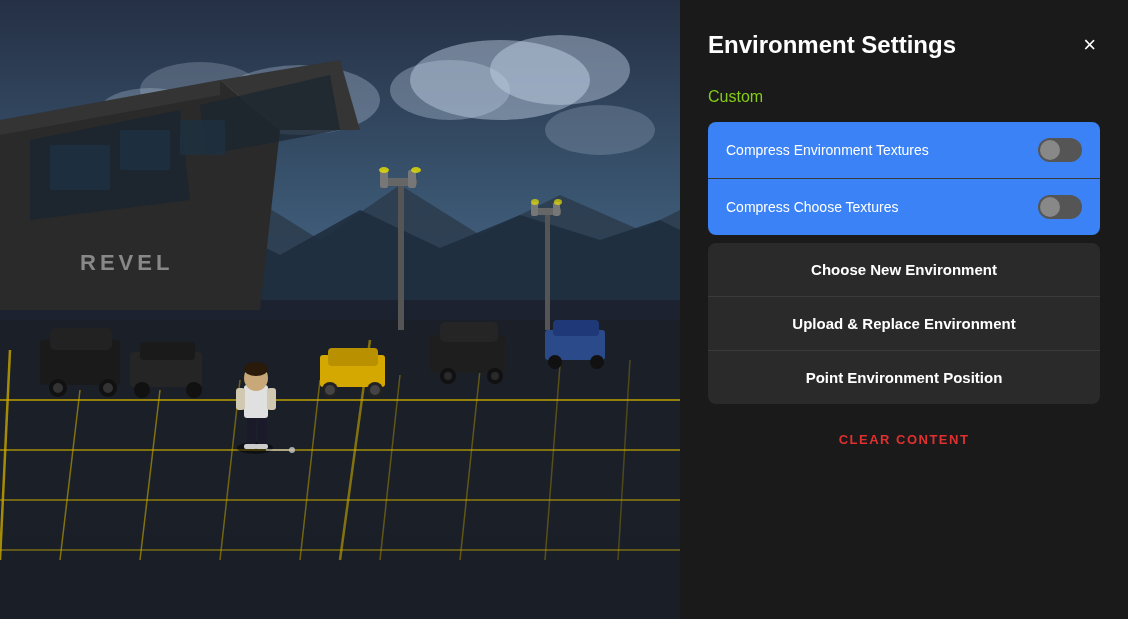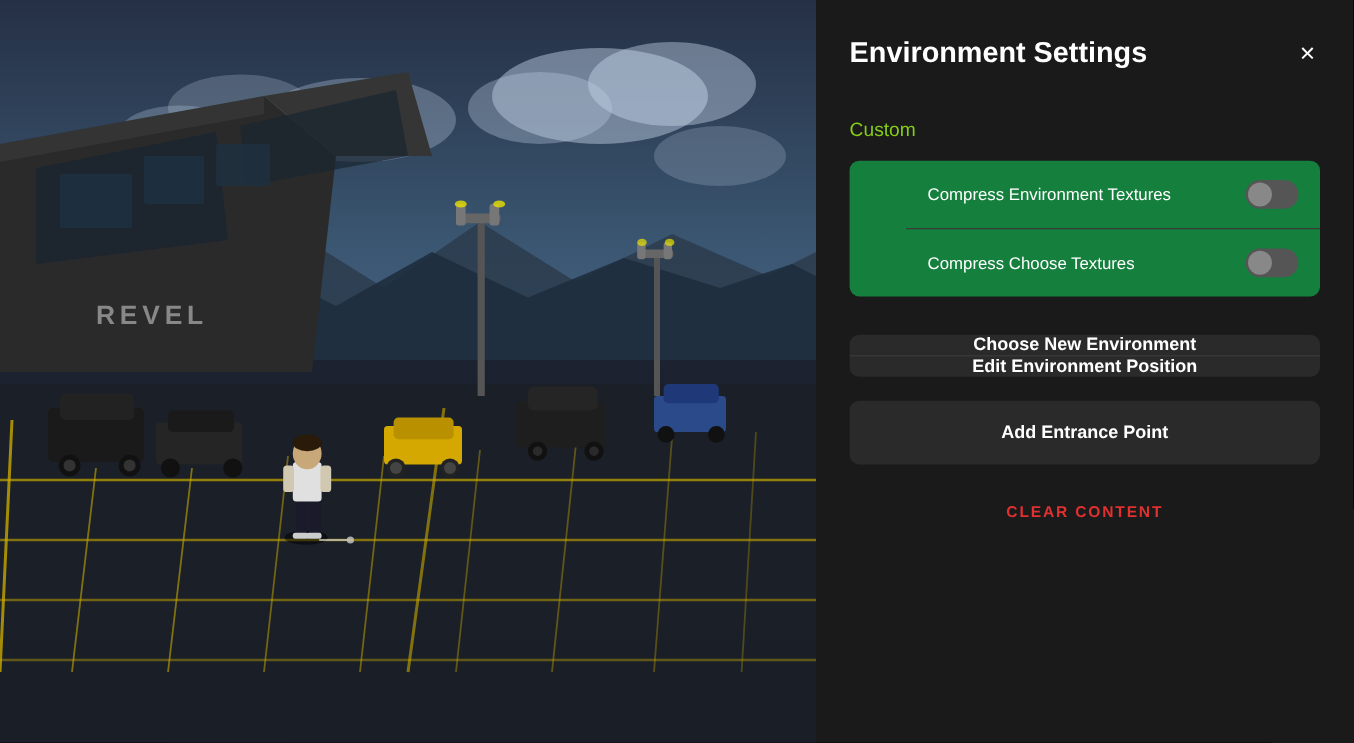--- a/index.html
+++ b/index.html
@@ -51,21 +51,21 @@
       display: flex;
       flex-direction: column;
       padding: 30px 28px;
       overflow-y: auto;
     }
 
     .panel-header {
       display: flex;
       justify-content: space-between;
       align-items: center;
-      margin-bottom: 40px;
+      margin-bottom: 28px;
     }
 
     .panel-title {
       color: #ffffff;
       font-size: 24px;
       font-weight: 700;
     }
 
     .close-btn {
       color: #ffffff;
@@ -79,25 +79,24 @@
 
     .section-label {
       color: #84cc16;
       font-size: 16px;
       font-weight: 400;
       margin-bottom: 16px;
     }
 
     
     .toggle-group {
-      background: #15803d;
+      background: #3b82f6;
       border-radius: 8px;
-      margin-bottom: 32px;
+      margin-bottom: 8px;
       overflow: hidden;
-      padding-left: 47px;
     }
 
     .toggle-row {
       display: flex;
       justify-content: space-between;
       align-items: center;
       padding: 16px 18px;
       border-bottom: 1px solid #3a3a3a;
     }
 
@@ -137,20 +136,21 @@
     .action-group {
       background: #2a2a2a;
       border-radius: 8px;
       margin-bottom: 20px;
       overflow: hidden;
     }
 
     .action-btn {
       display: block;
       width: 100%;
+      padding: 18px;
       background: none;
       border: none;
       border-bottom: 1px solid #3a3a3a;
       color: #ffffff;
       font-size: 15px;
       font-weight: 600;
       text-align: center;
       cursor: pointer;
     }
 
@@ -357,21 +357,19 @@
     <div class="toggle-row">
       <span class="toggle-label">Compress Choose Textures</span>
       <div class="toggle-switch">
         <div class="toggle-knob"></div>
       </div>
     </div>
   </div>
 
   <div class="action-group">
     <button class="action-btn">Choose New Environment</button>
-    <button class="action-btn">Edit Environment Position</button>
+    <button class="action-btn">Upload &amp; Replace Environment</button>
+    <button class="action-btn">Point Environment Position</button>
   </div>
 
-  <div class="entrance-group">
-    <button class="entrance-btn">Add Entrance Point</button>
-  </div>
 
   <button class="clear-btn">CLEAR CONTENT</button>
 </div>
 
 </body></html>

